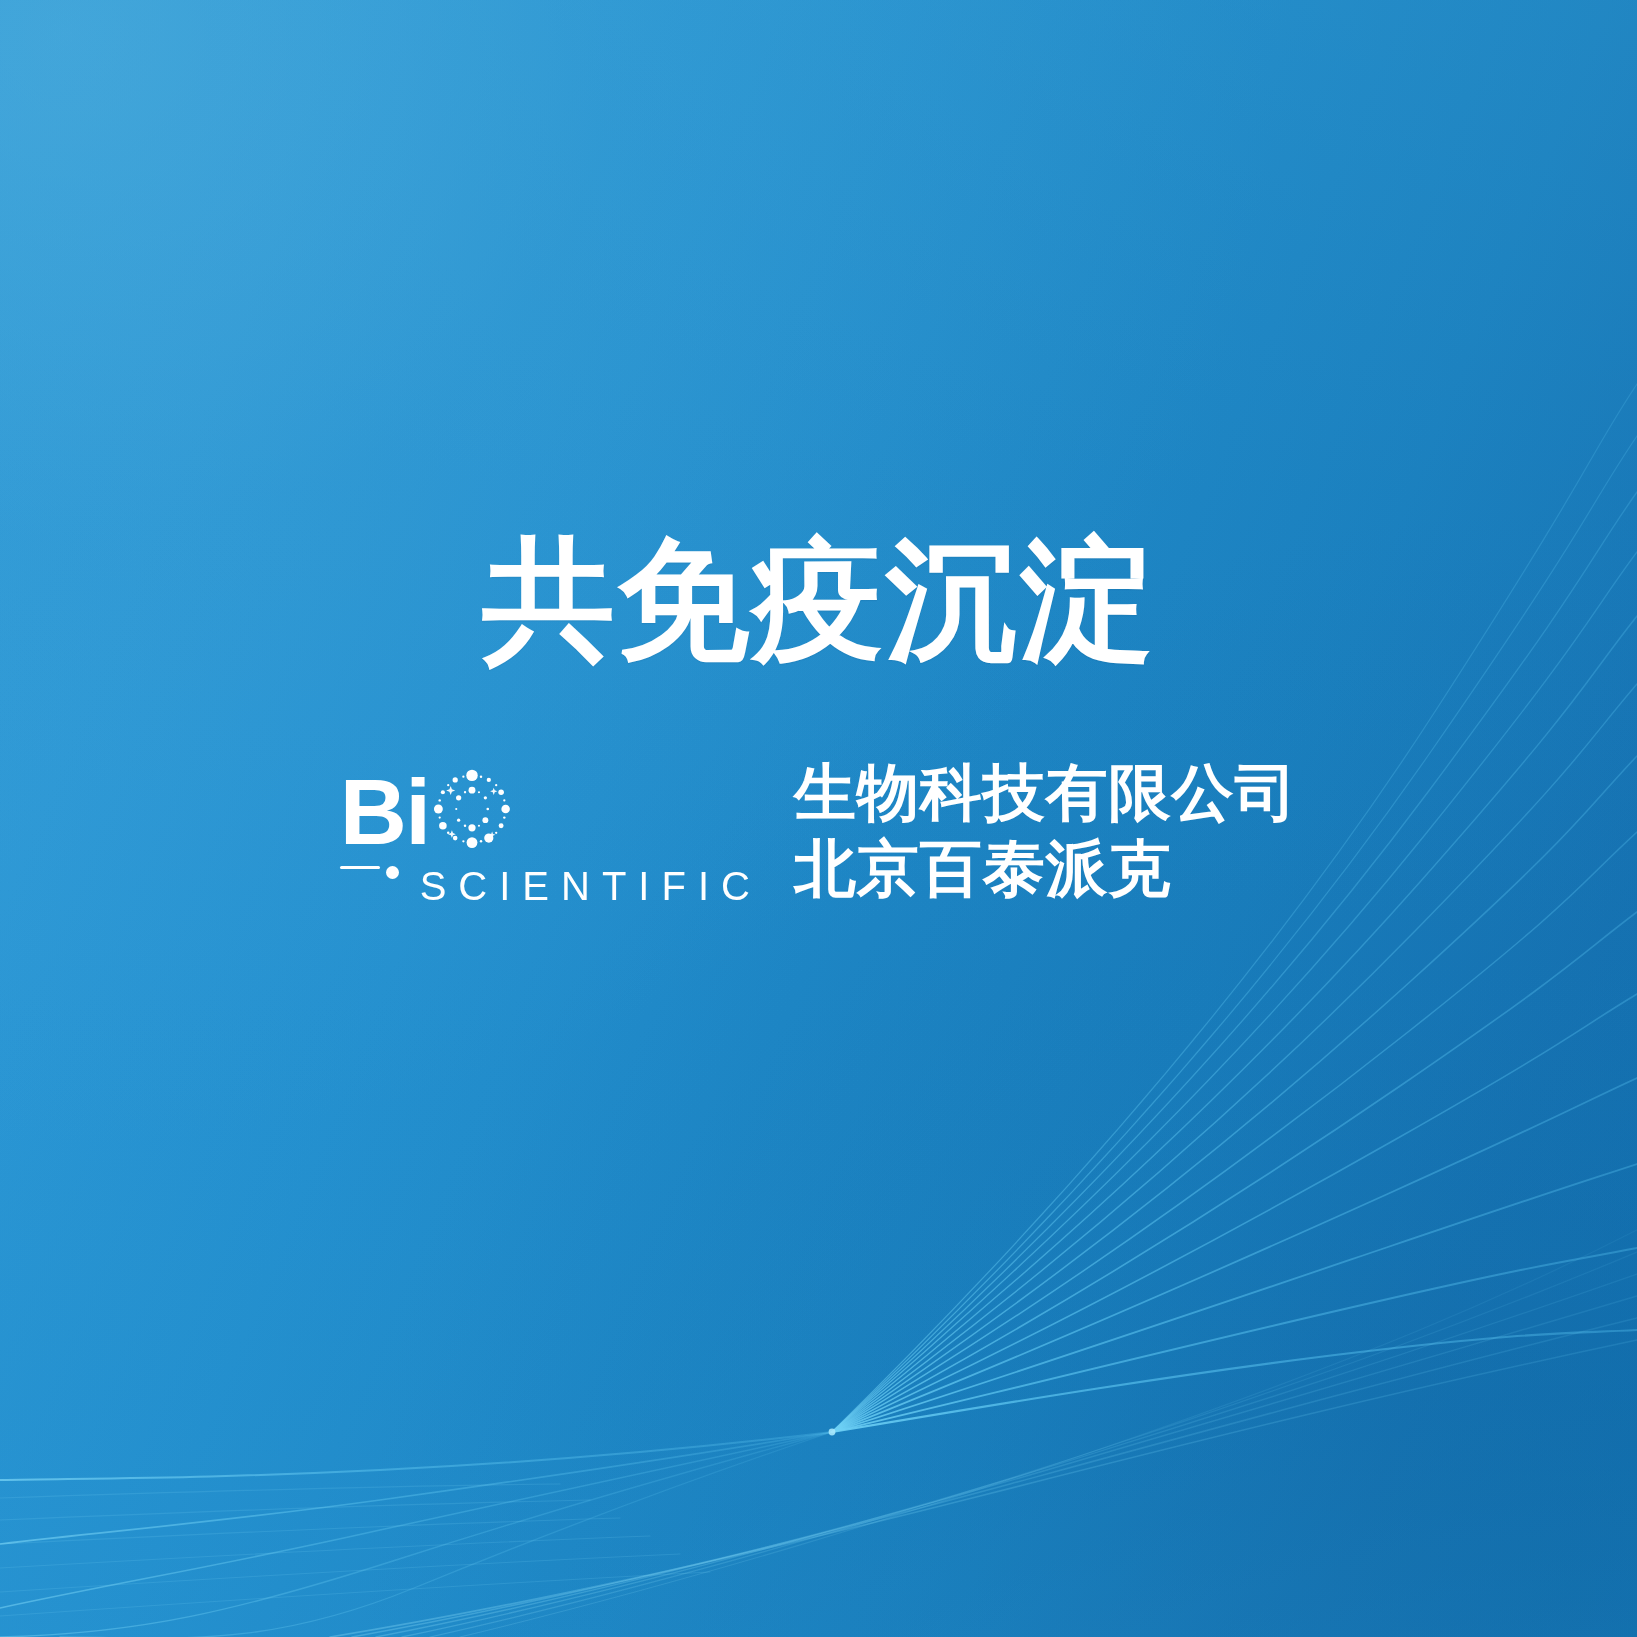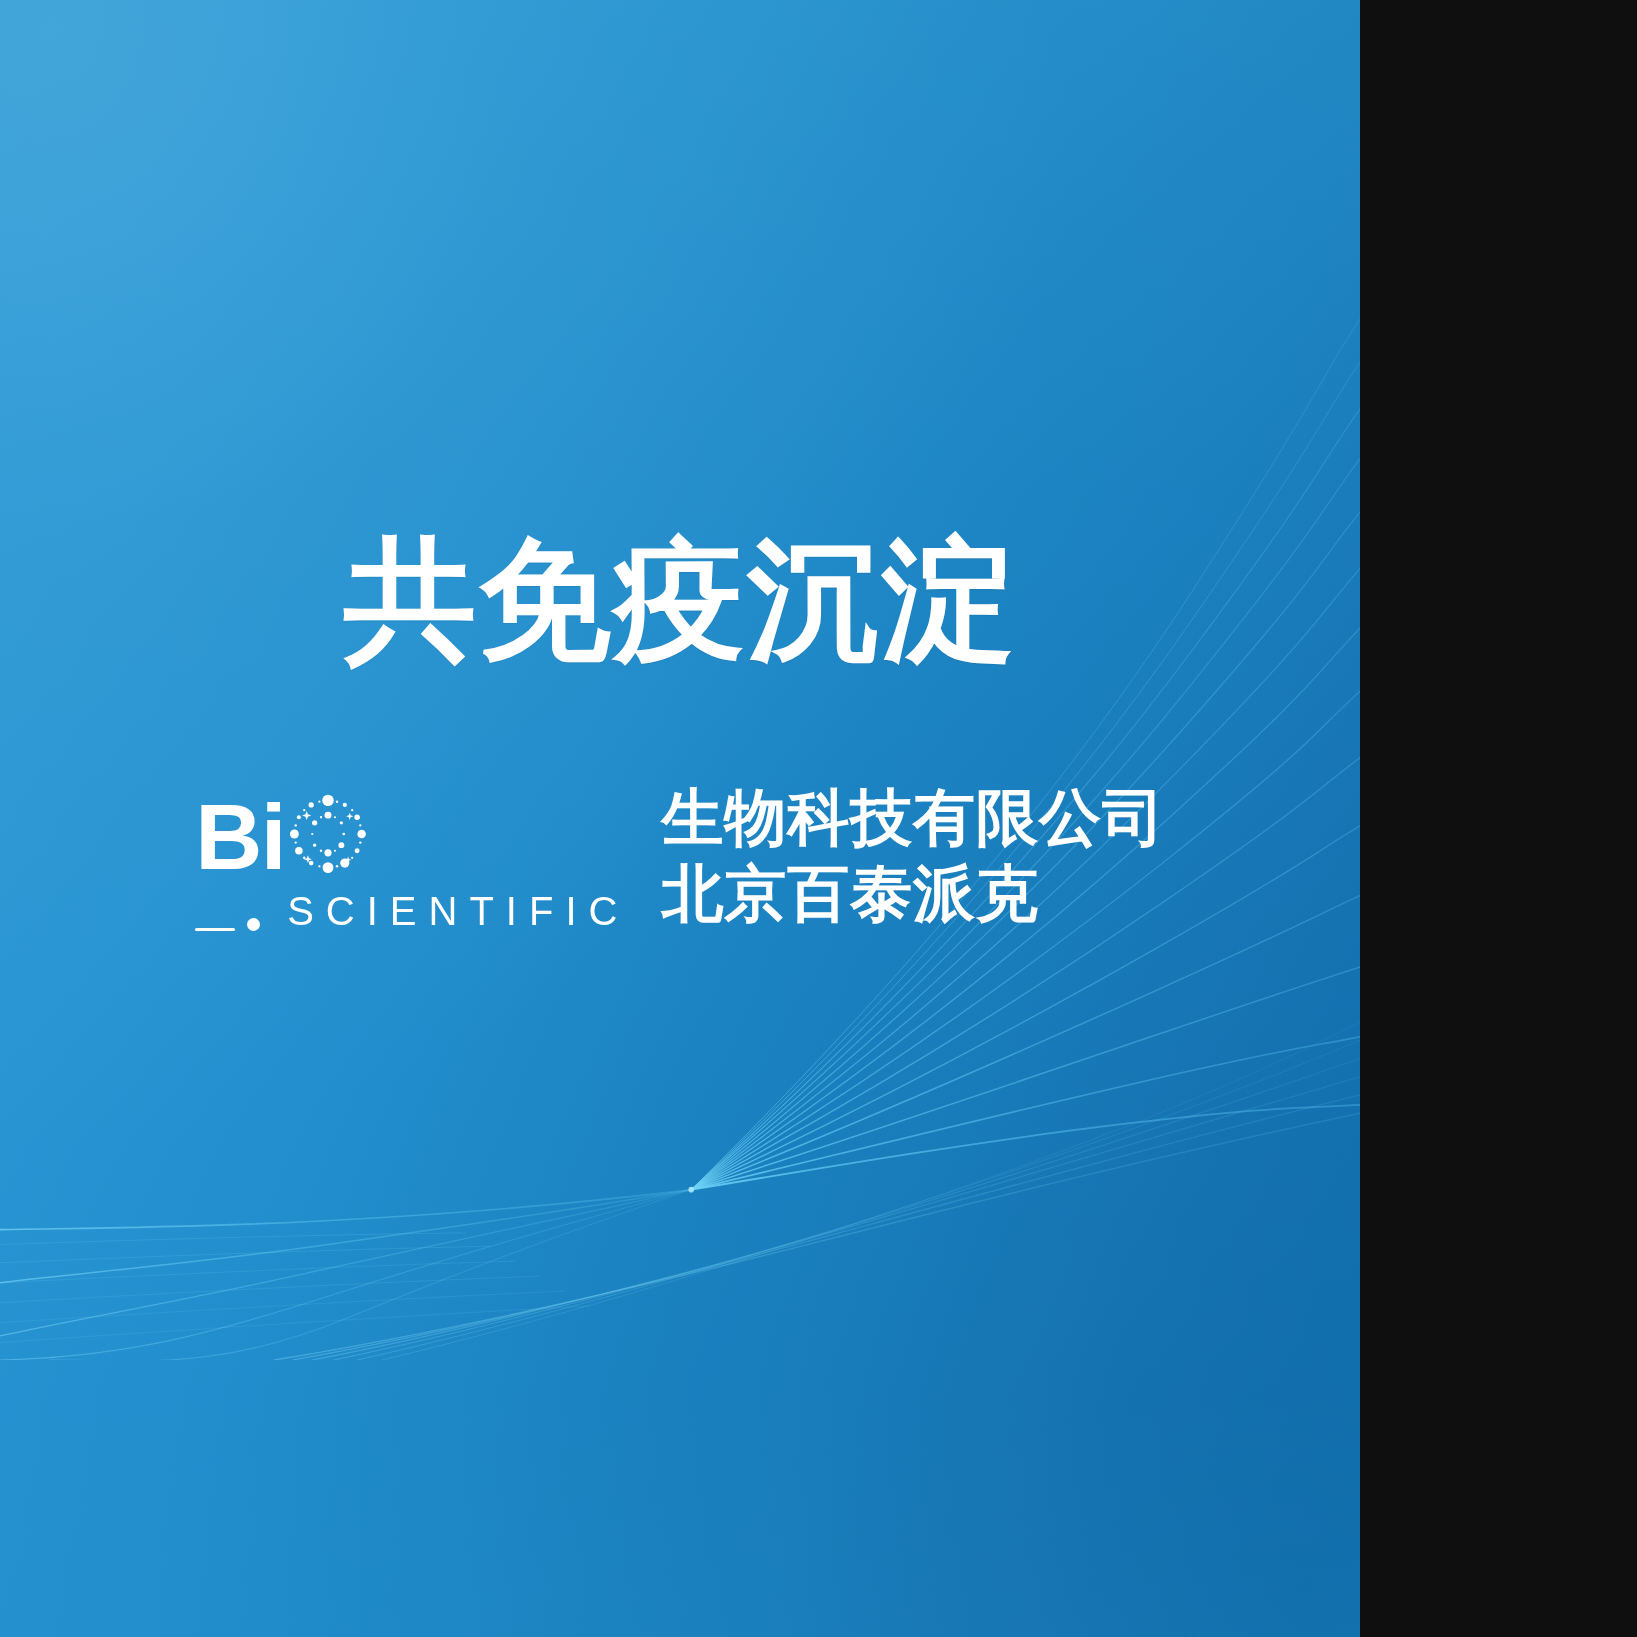--- a/index.html
+++ b/index.html
@@ -5,21 +5,21 @@
 <style>
   html, body {
     margin: 0;
     padding: 0;
     background: #0f0f0f;
   }
   * { box-sizing: border-box; }
 
   .canvas {
     position: relative;
-    width: 1360px;
+    width: 1637px;
     height: 1637px;
     overflow: hidden;
     font-family: "Liberation Sans", "DejaVu Sans", sans-serif;
     background: #2089c4;
   }
 
   
   .bg-base {
     position: absolute;
     inset: 0;
@@ -86,21 +86,21 @@
     font-size: 133px;
     line-height: 1.56;
     font-weight: 700;
     letter-spacing: 0.012em;
     text-shadow: 0 1px 1px rgba(8,60,100,0.10);
     white-space: nowrap;
   }
 
   
   .logo-lockup {
-    margin-top: 76px;
+    margin-top: 51px;
     display: flex;
     align-items: center;
     justify-content: center;
     gap: 26px;
   }
 
   .logo-mark {
     position: relative;
     display: flex;
     flex-direction: column;
@@ -125,23 +125,23 @@
     height: 82px;
     margin: 0 2px;
     transform: translateY(6px);
     flex: 0 0 auto;
   }
   .atom-o svg { display: block; width: 100%; height: 100%; }
 
   .sci-row {
     margin-top: 7px;
     display: flex;
-    align-items: flex-end;
+    align-items: flex-start;
     width: 100%;
-    gap: 13px;
+    gap: 7px;
   }
   .sci-rule {
     flex: 1 1 auto;
     height: 3px;
     background: #ffffff;
     min-width: 40px;
     border-radius: 2px;
   }
   .sci-dot {
     width: 13px;

